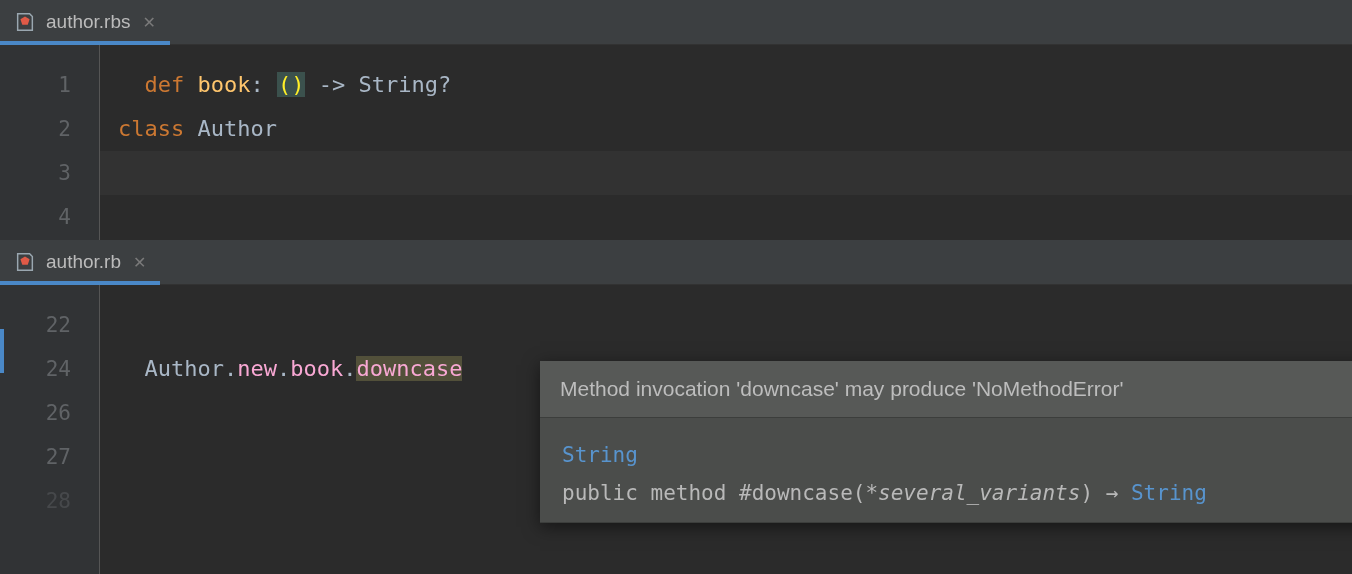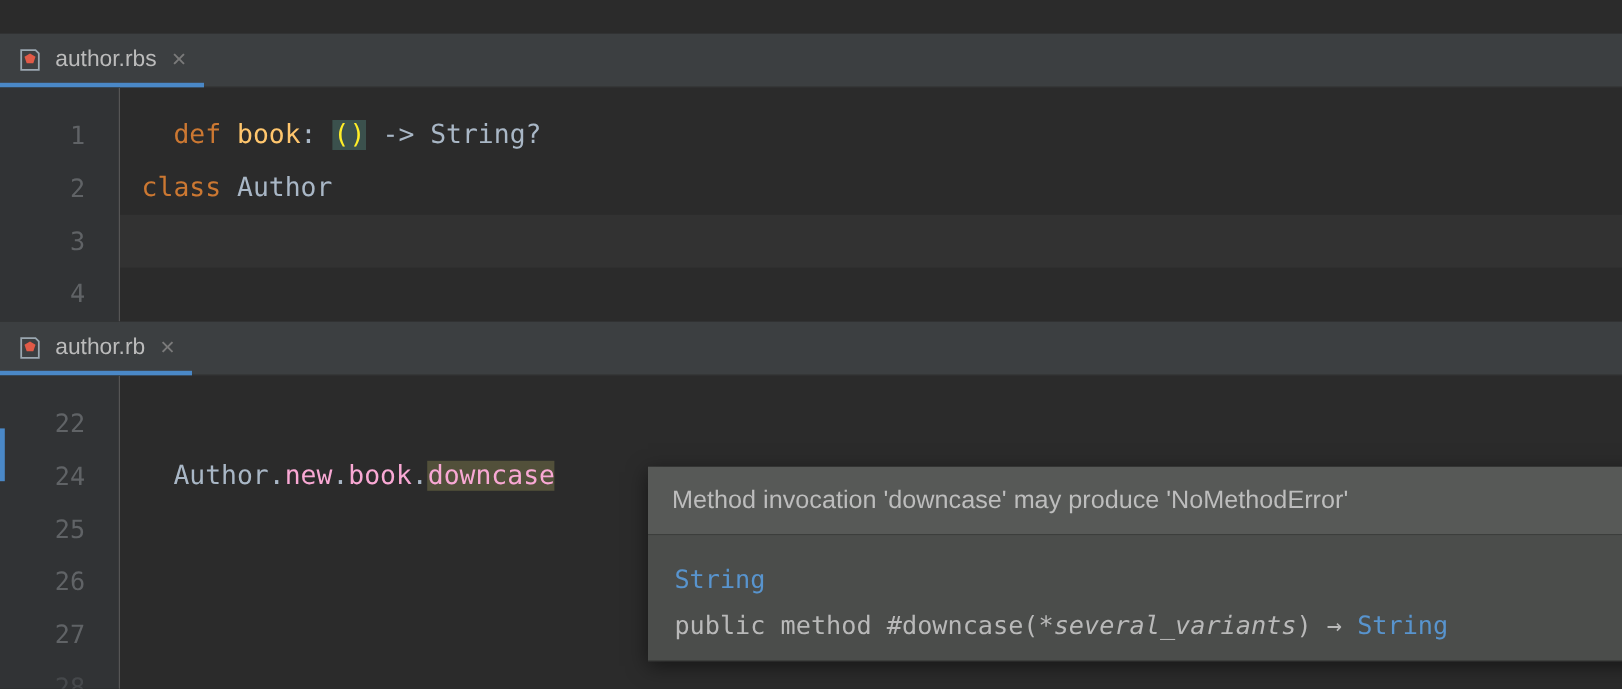--- a/index.html
+++ b/index.html
@@ -6,21 +6,21 @@
   body {
     background: #2B2B2B;
     font-family: 'Menlo', 'Monaco', 'Consolas', monospace;
     width: 1352px;
     height: 574px;
     overflow: hidden;
     color: #A9B7C6;
     font-size: 22px;
   }
   .pane { display: flex; flex-direction: column; }
-  .pane-top { height: 240px; margin-top: 28px; }
+  .pane-top { height: 240px; }
   .pane-bottom { height: 366px; }
 
   .tabbar {
     background: #3C3F41;
     height: 45px;
     display: flex;
     align-items: center;
     border-bottom: 1px solid #323232;
     position: relative;
   }
@@ -170,21 +170,20 @@
         </svg>
       </span>
       <span>author.rb</span>
       <span class="close">✕</span>
     </div>
   </div>
   <div class="editor">
     <div class="gutter">
       <div>22</div>
       <div>24</div>
-      <div>25</div>
       <div>26</div>
       <div>27</div>
       <div style="opacity:.45">28</div>
     </div>
     <div class="code">
       <div class="caret-line-marker" style="top:44px;left:-100px"></div>
       <div class="line"></div>
       <div class="line">  <span class="classname">Author</span><span class="op">.</span><span class="member">new</span><span class="op">.</span><span class="member">book</span><span class="op">.</span><span class="member warn-hl">downcase</span></div>
       <div class="line"></div>
       <div class="line"></div>

